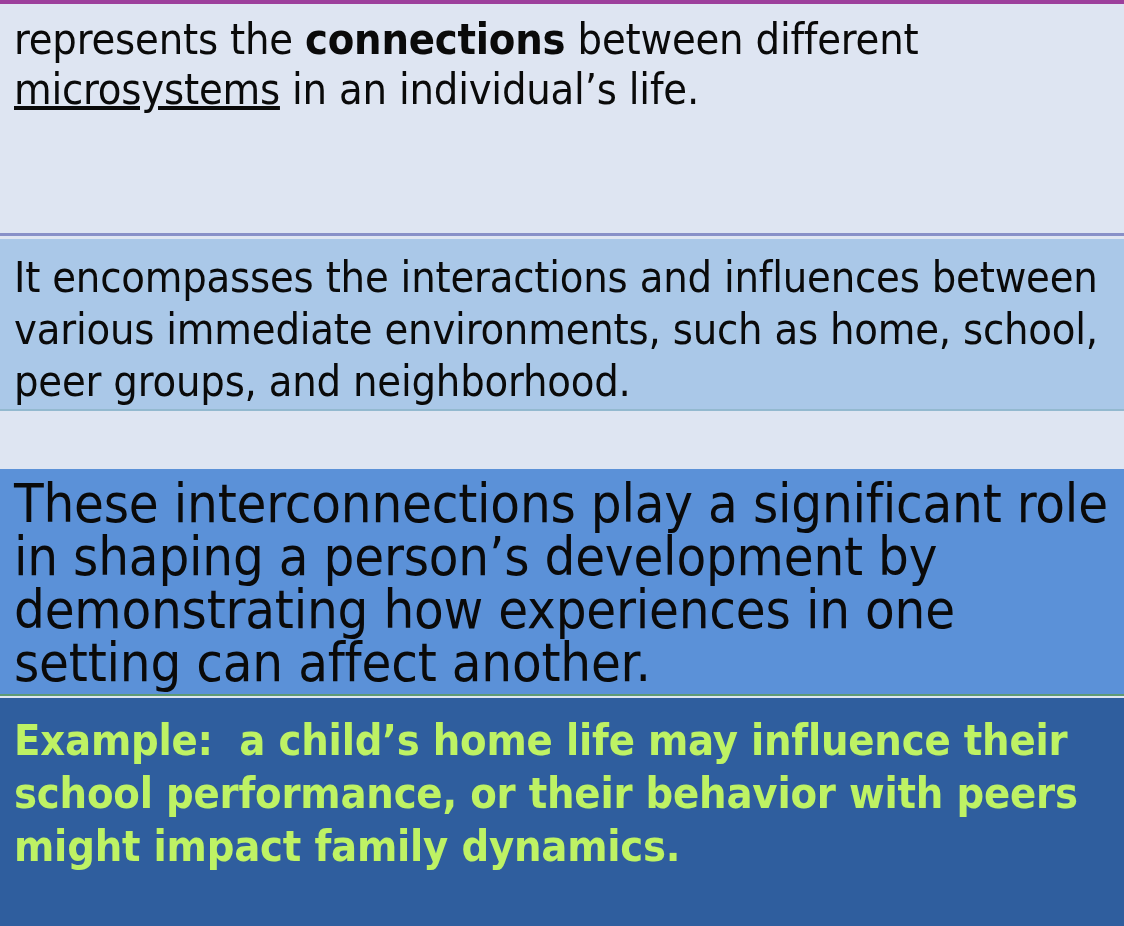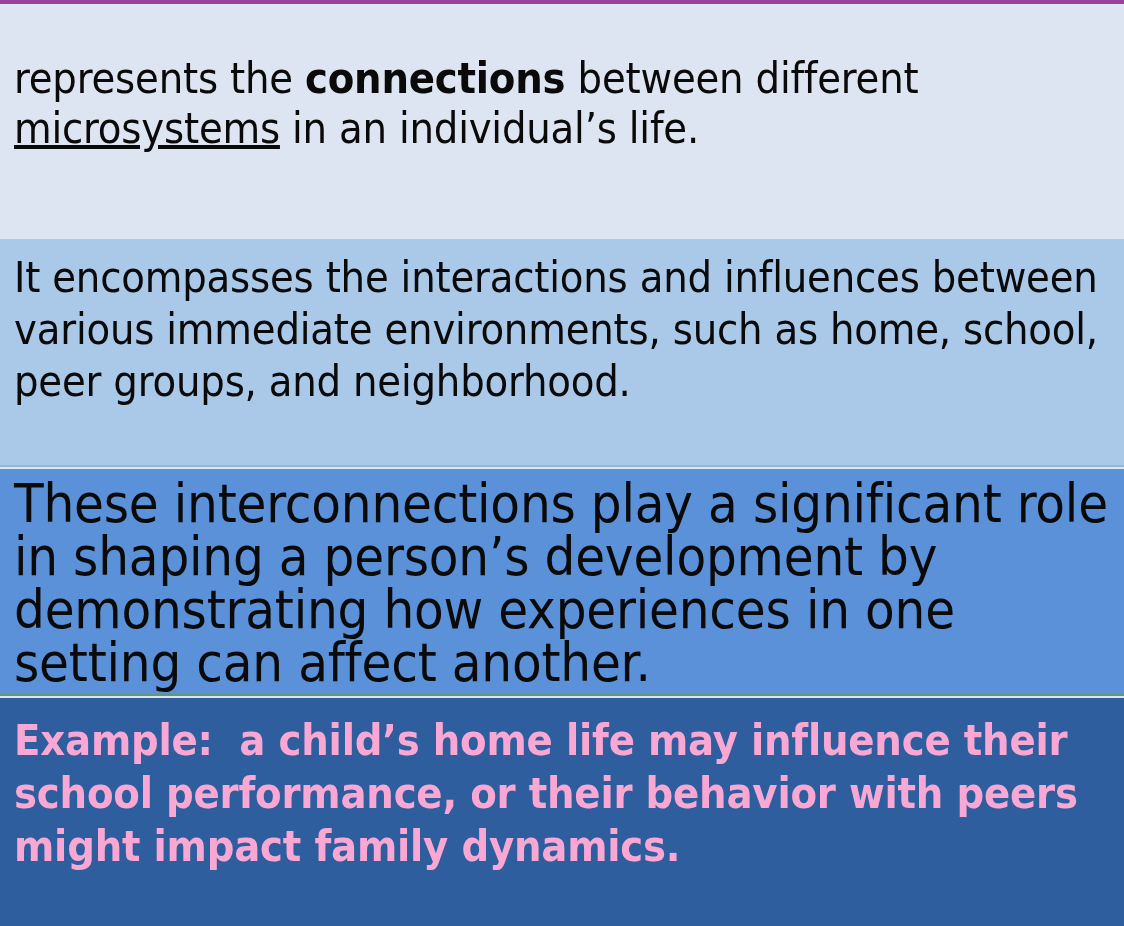--- a/index.html
+++ b/index.html
@@ -48,35 +48,34 @@
     white-space: pre-wrap;
   }
 
   
   #band-1 {
     top: 4px;
     height: 232px;
     background: #dee5f2;
     border-bottom: 3px solid #8890c8;
     padding: 10px 12px 0 14px;
-    margin-top: 39px;
   }
   #band-1 .band-text {
     color: #0a0a0a;
     font-size: 43px;
     line-height: 50px;
     font-weight: 400;
   }
   #band-1 .em-bold { font-weight: 700; }
   #band-1 .em-underline { text-decoration: underline; text-underline-offset: 2px; }
 
   
   #band-2 {
     top: 239px;
-    height: 228px;
+    height: 172px;
     background: #aac8e8;
     border-bottom: 2px solid #93b9cf;
     padding: 12px 8px 0 14px;
   }
   #band-2 .band-text {
     color: #0a0a0a;
     font-size: 43px;
     line-height: 52px;
     font-weight: 400;
   }
@@ -97,21 +96,21 @@
   }
 
   
   #band-4 {
     top: 698px;
     height: 228px;
     background: #2f5e9e;
     padding: 16px 8px 0 14px;
   }
   #band-4 .band-text {
-    color: #f9a8d4;
+    color: #bef264;
     font-size: 43px;
     line-height: 53px;
     font-weight: 700;
   }
 </style>
 </head>
 <body>
 
 <div id="slide">
 

